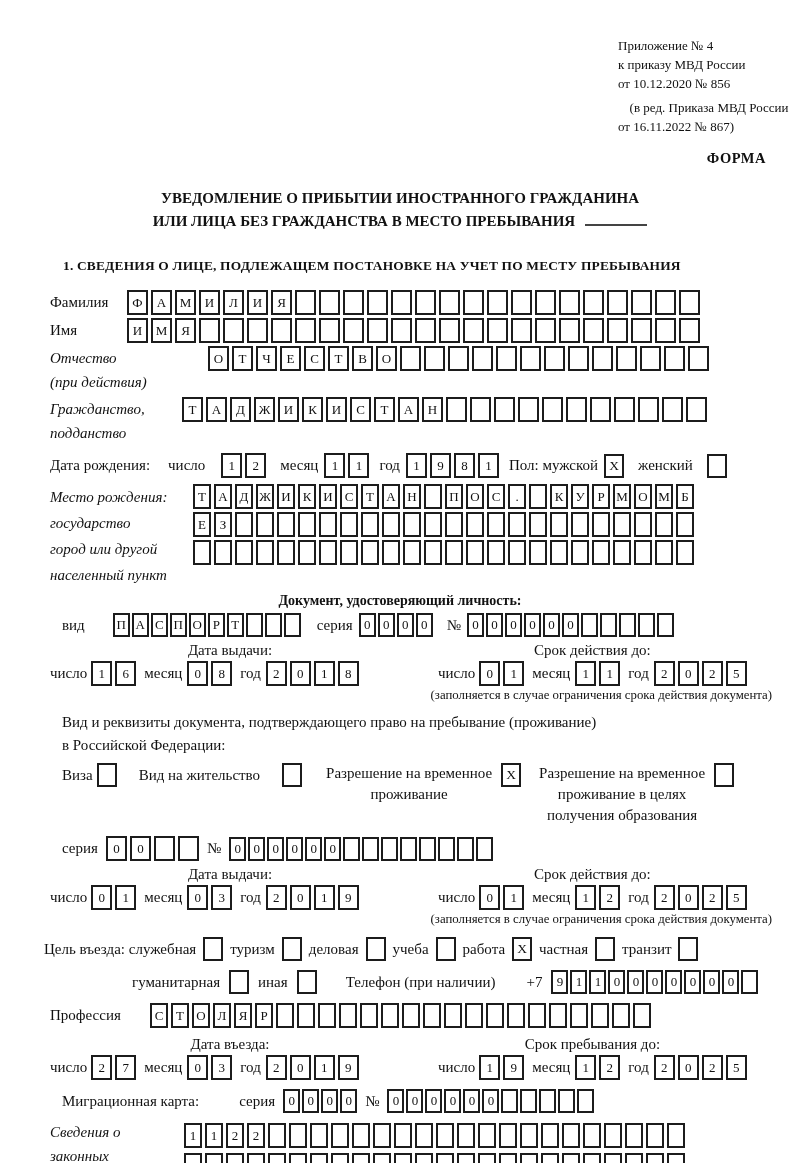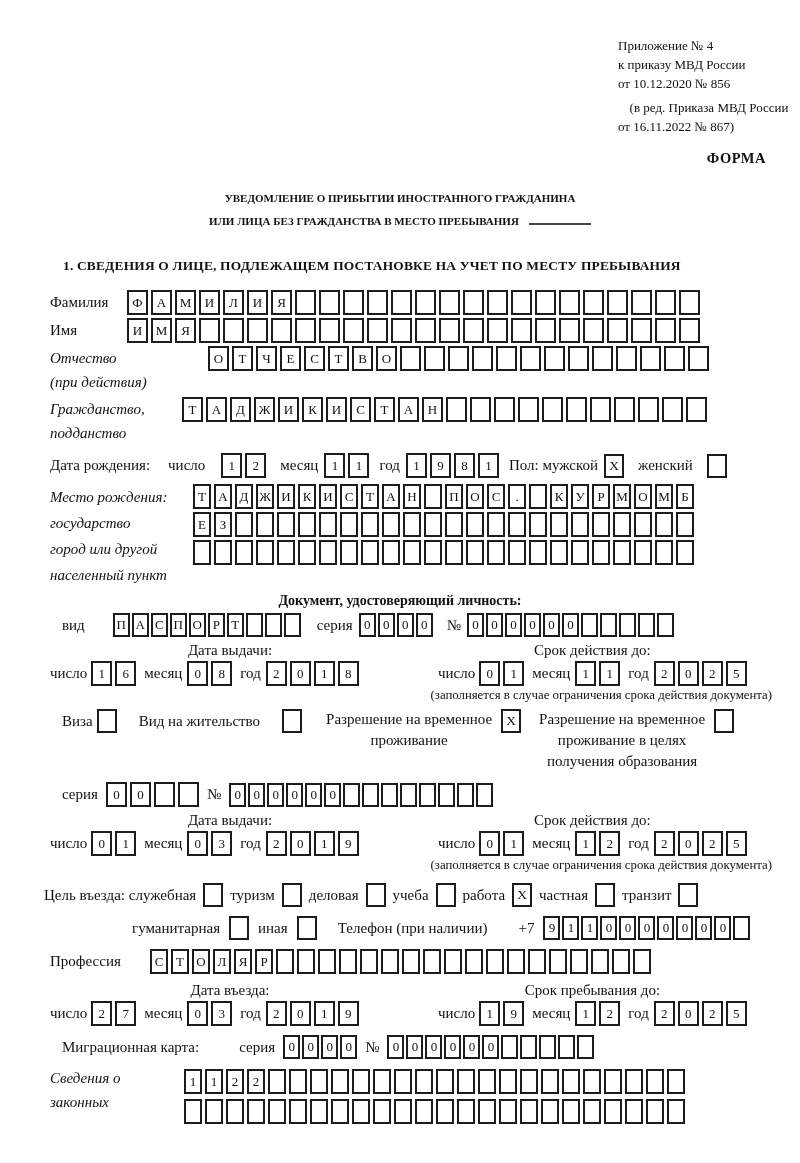--- a/index.html
+++ b/index.html
@@ -9,21 +9,21 @@
     font-family:"Liberation Serif","DejaVu Serif",serif;
     font-size:15px; overflow:hidden; position:relative;
   }
   .page { width:800px; height:1163px; }
 
   
   .hdr { padding-top:36px; margin-left:618px; font-size:13px; line-height:19px; }
   .hdr .ed { margin-top:5px;text-align:center; }
   .forma { text-align:right; padding-right:34px; font-weight:bold; font-size:14.5px; margin-top:14px; letter-spacing:0.5px; }
 
-  .title { text-align:center; font-weight:bold; font-size:11px; line-height:23px; margin-top:20px; }
+  .title { text-align:center; font-weight:bold; font-size:15px; line-height:23px; margin-top:20px; }
   .uline { display:inline-block; width:62px; border-bottom:2px solid #444; margin-left:10px; }
 
   .sec1 { font-weight:bold; font-size:13.4px; margin:25px 0 0 63px; letter-spacing:0.2px; }
 
   
   .row  { display:flex; align-items:flex-start; margin:0 0 3px 50px; }
   .lab  { flex:none; padding-top:4px; }
   .w77  { width:77px; }
   .labcol { flex:none; line-height:24px;font-style:italic; }
   .cells { display:flex; gap:3px; flex:none; }
@@ -413,20 +413,24 @@
             <span class="cell">2</span>
             <span class="cell">0</span>
             <span class="cell">2</span>
             <span class="cell">5</span>
           </span>
       </div>
     </div>
   </div>
   <div class="note">(заполняется в случае ограничения срока действия документа)</div>
 
+  <div class="intro">
+    <div>Вид и реквизиты документа, подтверждающего право на пребывание (проживание)</div>
+    <div>в Российской Федерации:</div>
+  </div>
 
   <div class="permits">
     <div class="popt">
       <span class="ptext">Виза</span>
       <span class="checkbox" style="margin-left:4px;"></span>
     </div>
     <div class="popt" style="margin-left:22px;">
       <span class="ptext">Вид на жительство</span>
       <span class="checkbox" style="margin-left:22px;"></span>
     </div>
@@ -537,21 +541,21 @@
     <span class="checkbox"></span>
     <span>транзит</span>
     <span class="checkbox"></span>
   </div>
 
   <div class="purpose2">
     <span>гуманитарная</span>
     <span class="checkbox"></span>
     <span>иная</span>
     <span class="checkbox"></span>
-    <span style="margin-left:12px;">Телефон (при наличии)</span>
+    <span style="margin-left:20px;">Телефон (при наличии)</span>
     <span style="margin-left:22px;">+7</span>
     <span class="cells s">
         <span class="cell">9</span>
         <span class="cell">1</span>
         <span class="cell">1</span>
         <span class="cell">0</span>
         <span class="cell">0</span>
         <span class="cell">0</span>
         <span class="cell">0</span>
         <span class="cell">0</span>

